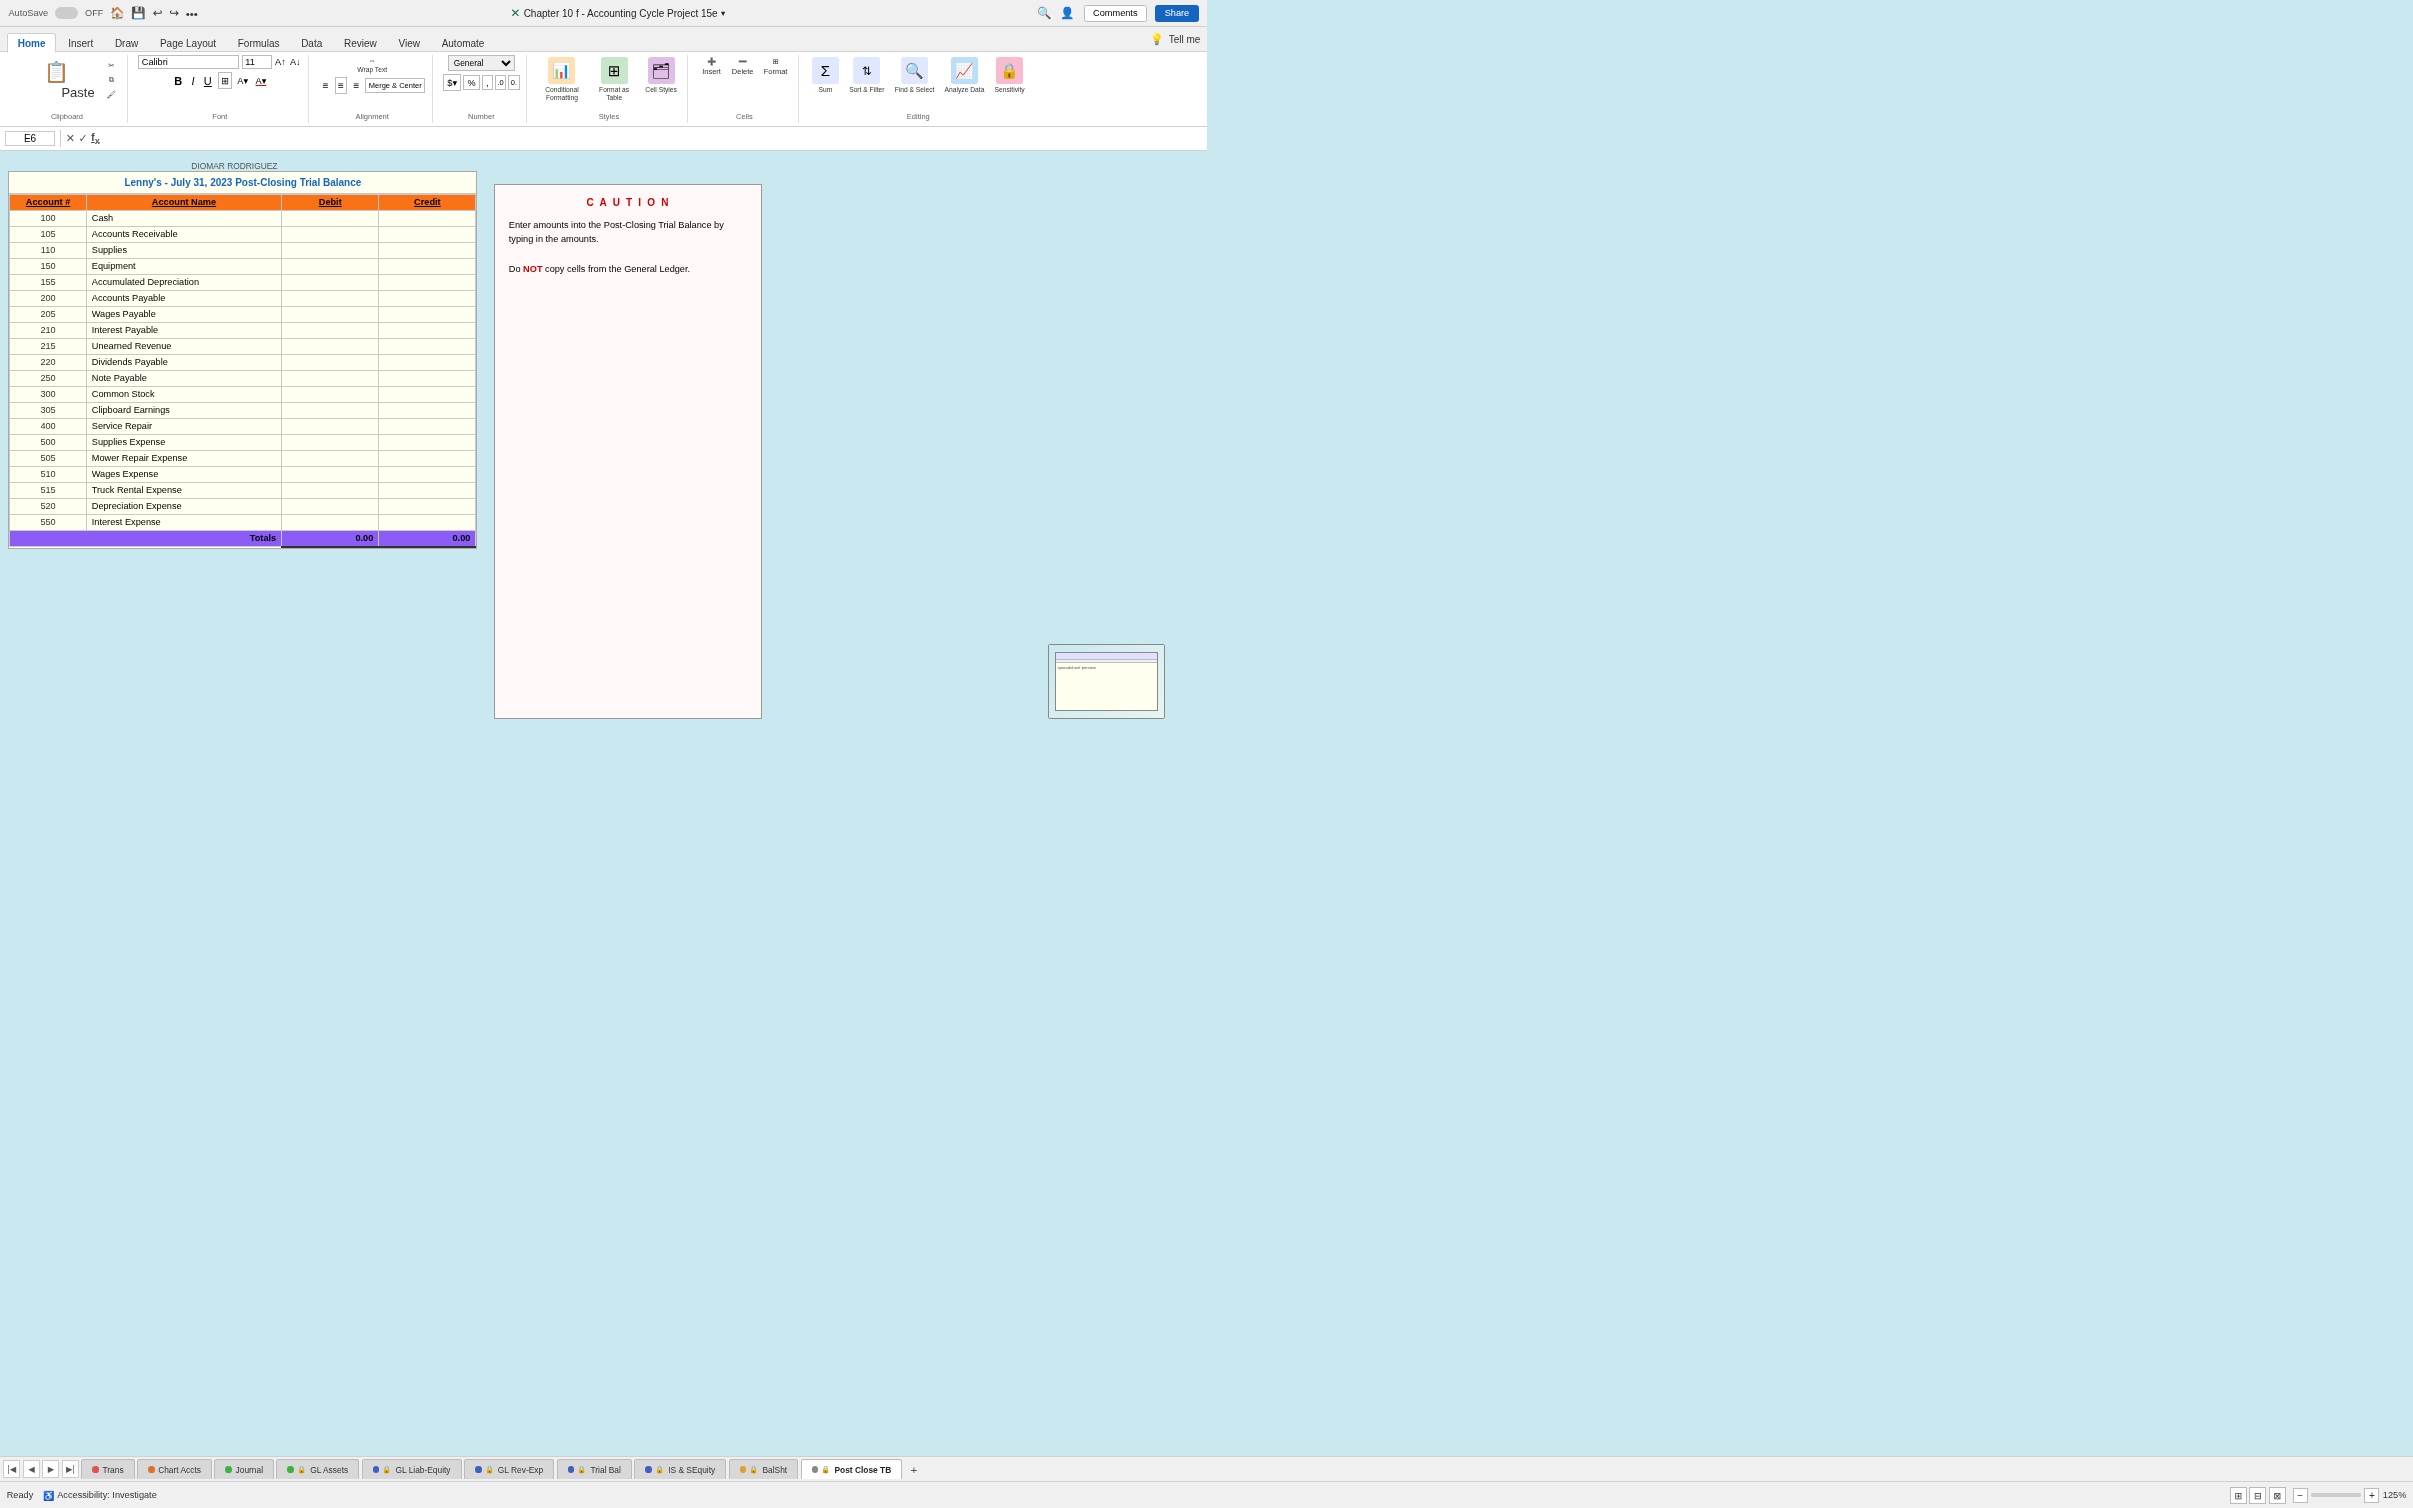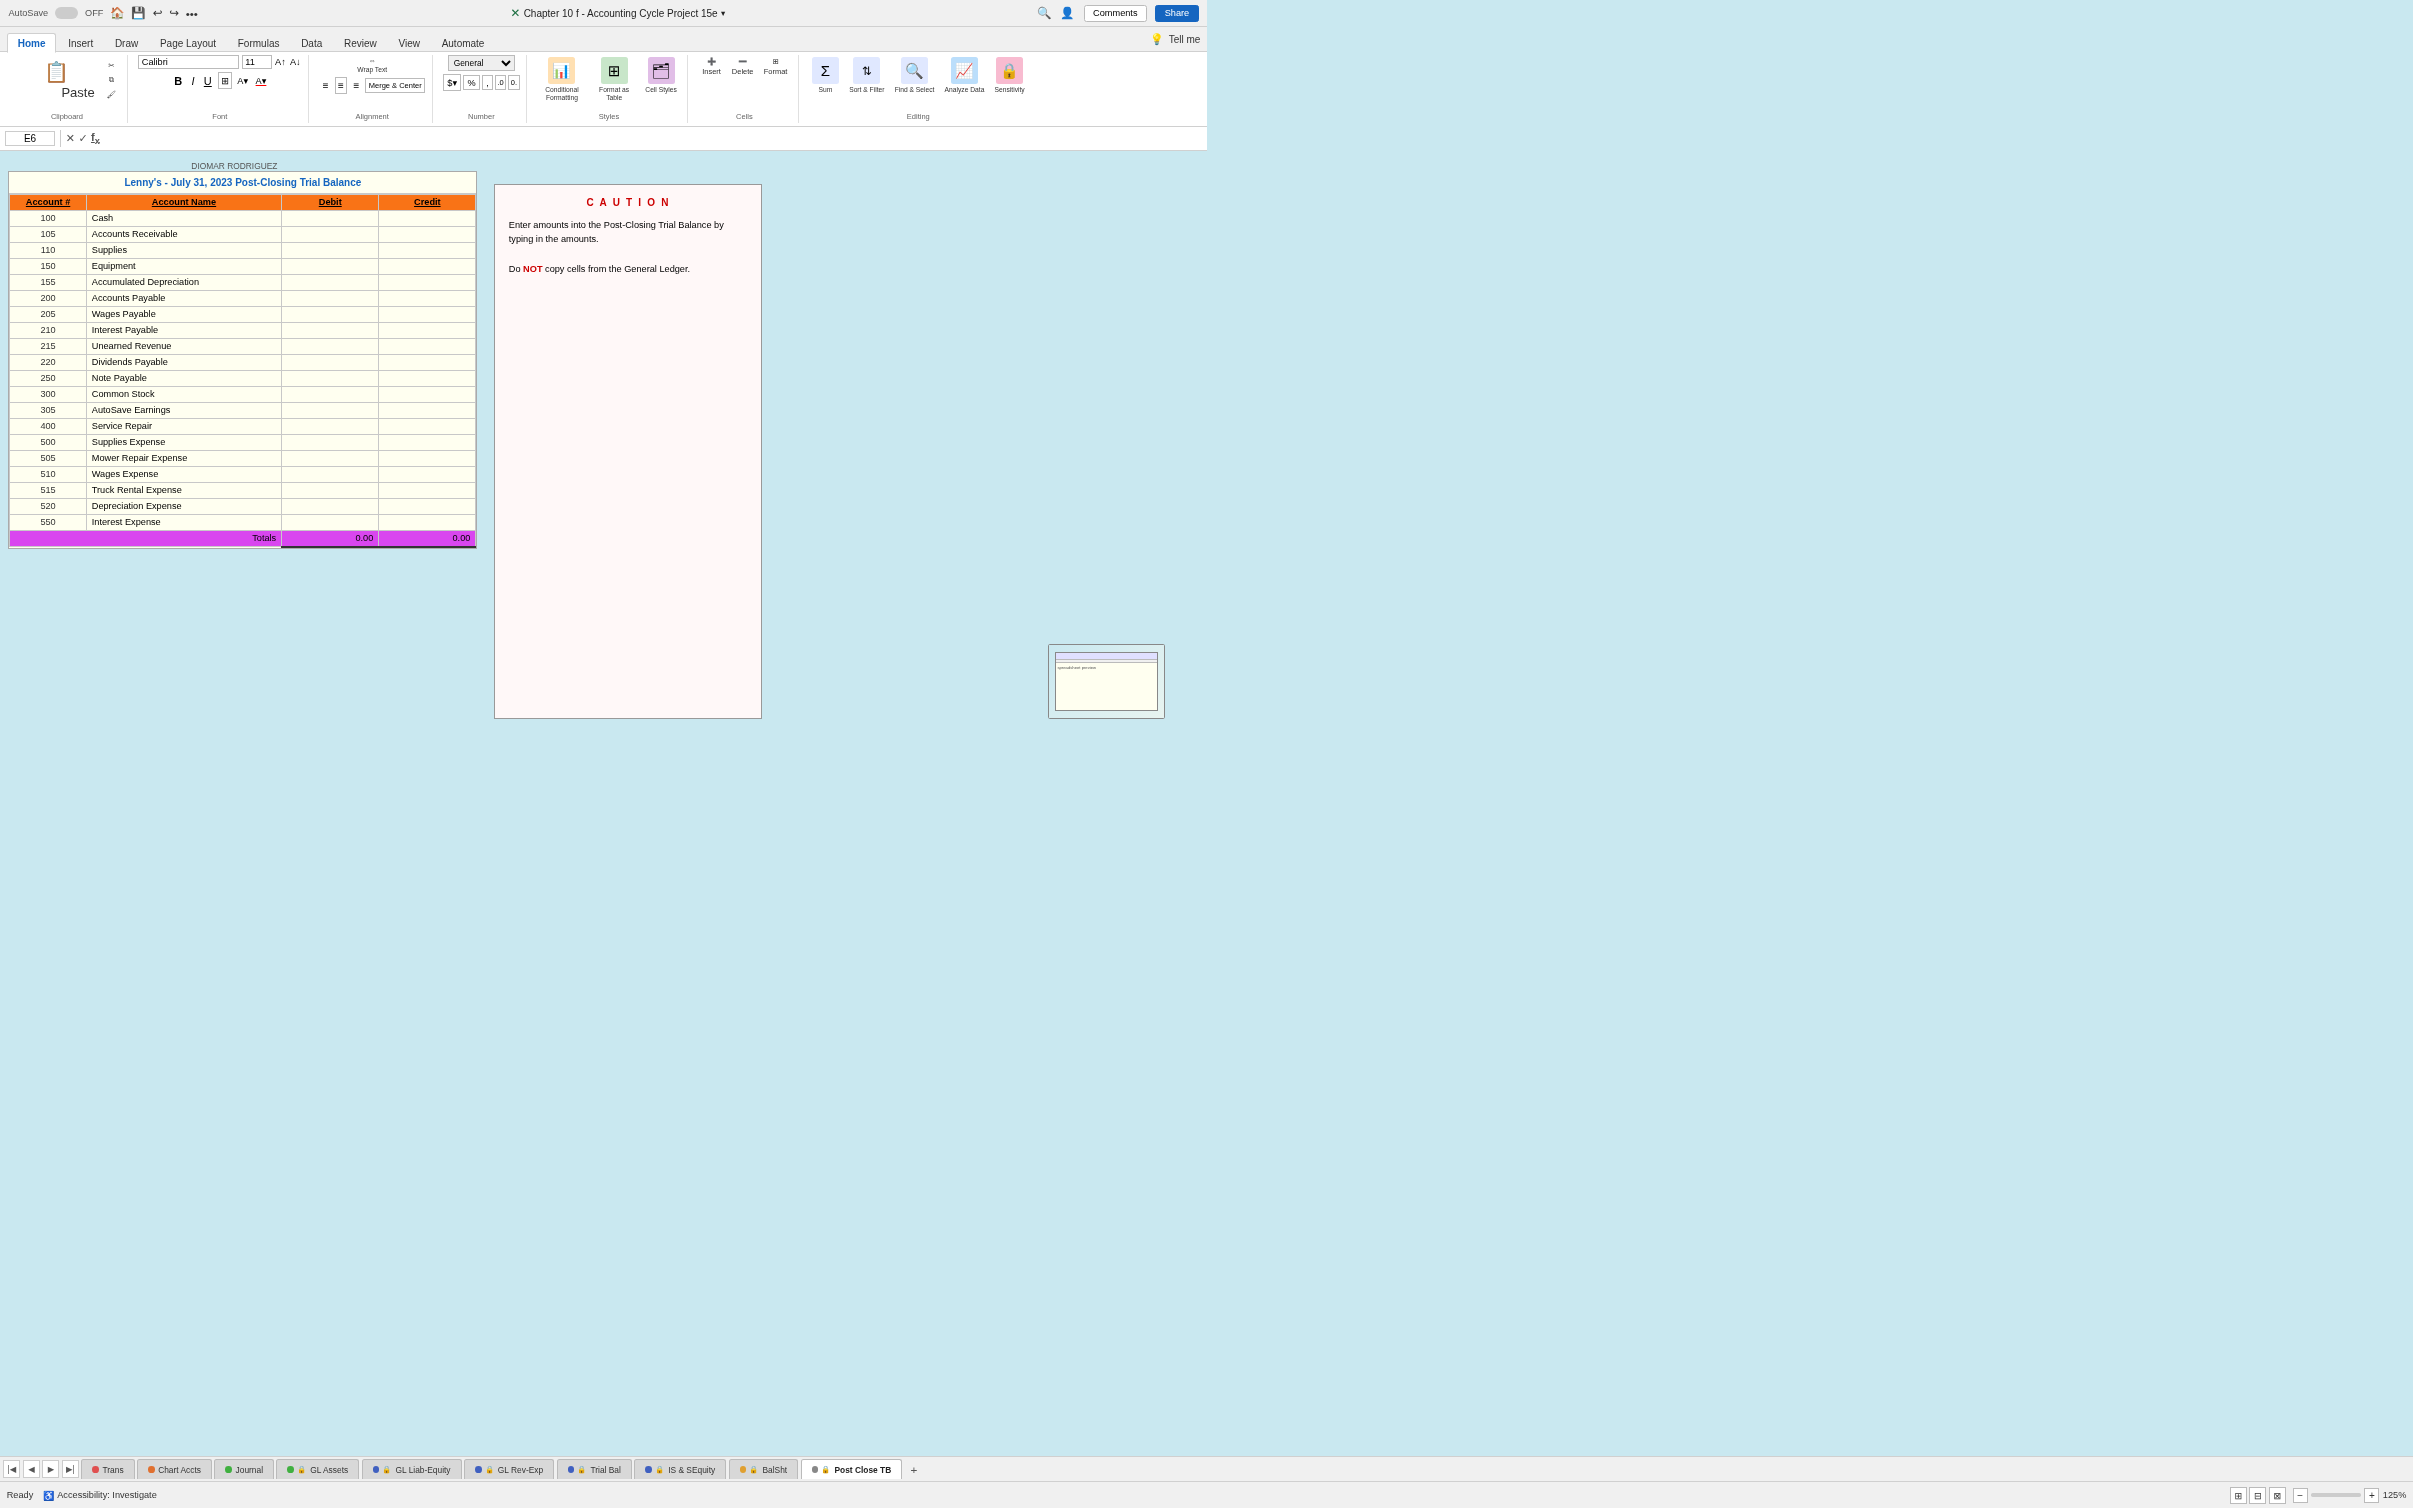--- a/index.html
+++ b/index.html
@@ -229,22 +229,22 @@
       background: #fffff0;
     }
     .data-row td.num-cell {
       text-align: center;
       color: #333;
     }
     .data-row td.input-cell {
       background: #fffff0;
     }
     .totals-row td {
-      background: #d946ef;
-      font-weight: normal;
+      background: #8b5cf6;
+      font-weight: bold;
     }
     .totals-label {
       text-align: right;
       font-weight: bold;
     }
     .totals-num {
       text-align: right;
       border-bottom: 1.7px solid #333;
       border-top: 0.8px solid #888;
     }
@@ -735,21 +735,21 @@
     <td class="input-cell" style="background:#fffff0;"></td>
   </tr>
             <tr class="data-row">
     <td class="num-cell">300</td>
     <td class="input-cell">Common Stock</td>
     <td class="input-cell" style="background:#fffff0;"></td>
     <td class="input-cell" style="background:#fffff0;"></td>
   </tr>
             <tr class="data-row">
     <td class="num-cell">305</td>
-    <td class="input-cell">AutoSave Earnings</td>
+    <td class="input-cell">Clipboard Earnings</td>
     <td class="input-cell" style="background:#fffff0;"></td>
     <td class="input-cell" style="background:#fffff0;"></td>
   </tr>
             <tr class="data-row">
     <td class="num-cell">400</td>
     <td class="input-cell">Service Repair</td>
     <td class="input-cell" style="background:#fffff0;"></td>
     <td class="input-cell" style="background:#fffff0;"></td>
   </tr>
             <tr class="data-row">

